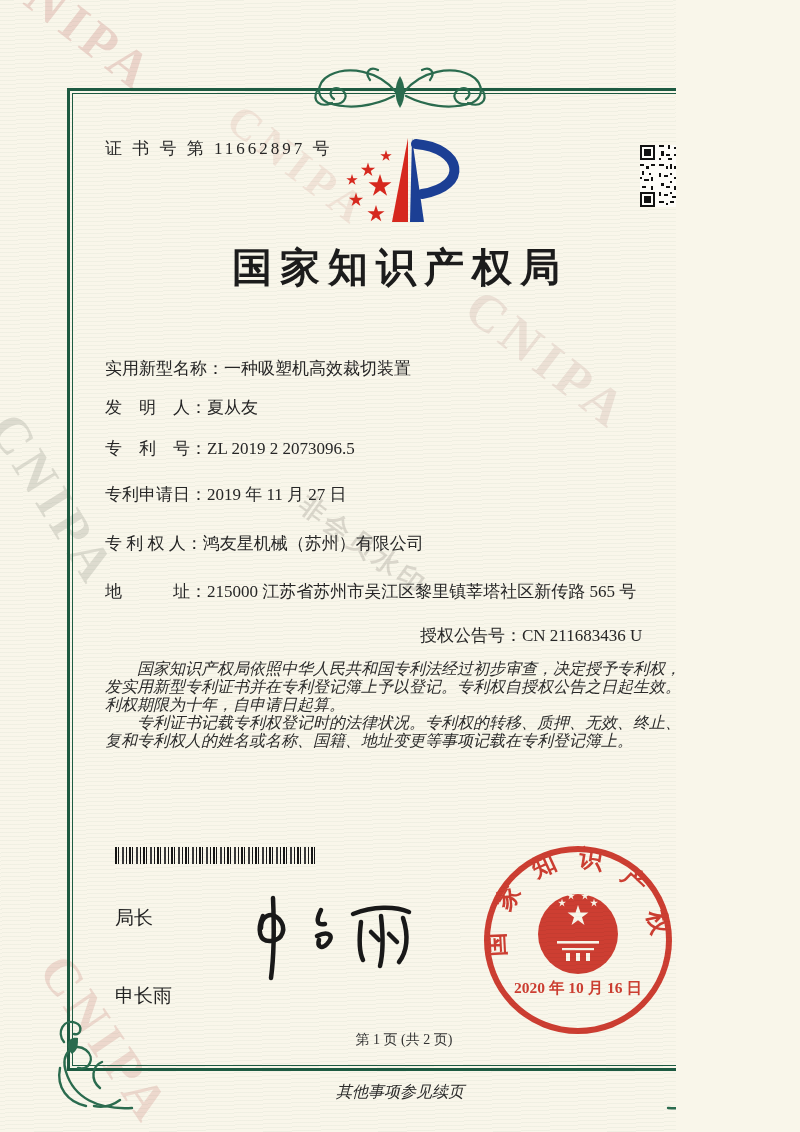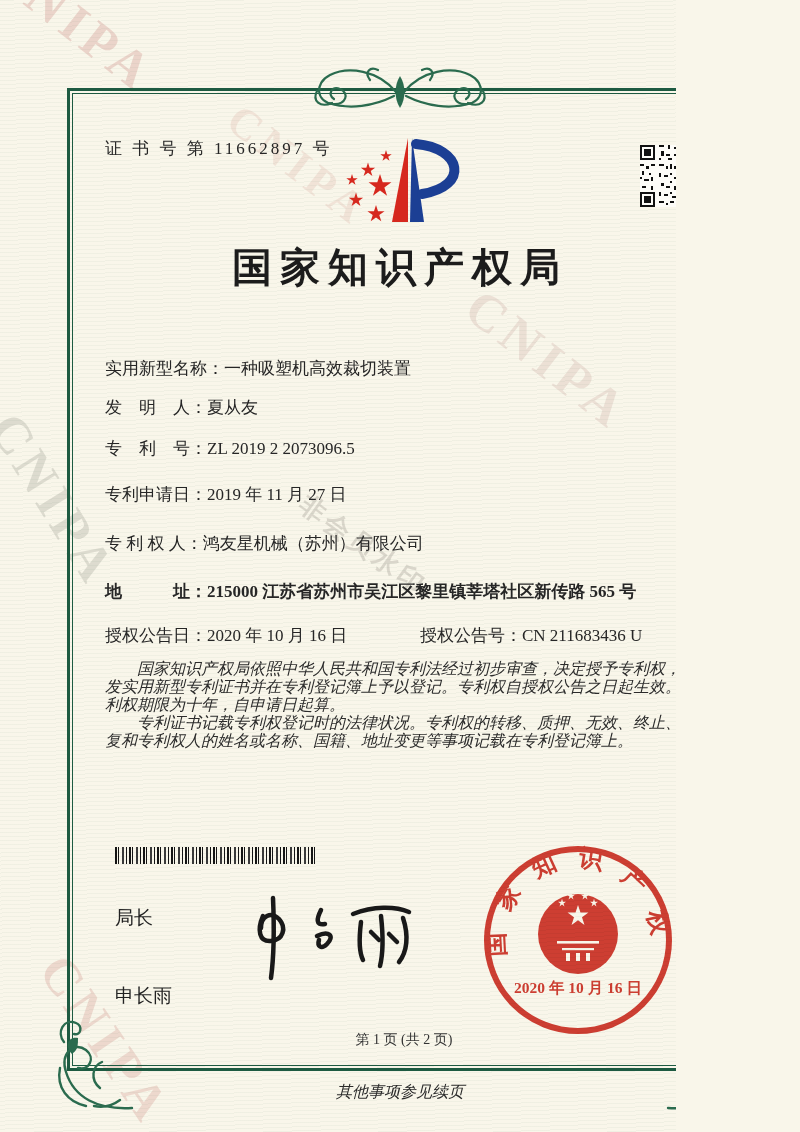--- a/index.html
+++ b/index.html
@@ -13,21 +13,21 @@
   .wm{position:absolute;font-family:"Liberation Serif","DejaVu Serif",serif;font-weight:bold;
       pointer-events:none;white-space:nowrap;}
   .wm-brand{font-size:52px;letter-spacing:6px;}
   .cert-no{position:absolute;left:105px;top:137px;font-size:17px;letter-spacing:3px;color:#262626;}
   .logo{position:absolute;left:338px;top:124px;width:132px;height:114px;}
   .qr{position:absolute;left:640px;top:145px;width:62px;height:62px;}
   .title{position:absolute;left:0;top:240px;width:800px;text-align:center;
          font-size:40px;font-weight:bold;letter-spacing:8px;color:#1c1c1c;}
   .field{position:absolute;left:105px;font-size:17px;color:#262626;white-space:nowrap;}
   .f-name{top:357px;} .f-inventor{top:396px;} .f-patno{top:437px;}
-  .f-filing{top:483px;} .f-patentee{top:532px;} .f-addr{top:580px;font-weight:bold;}
+  .f-filing{top:483px;} .f-patentee{top:532px;} .f-addr{top:580px;}
   .f-grant{top:624px;} .f-grantno{position:absolute;left:420px;top:624px;font-size:17px;color:#262626;white-space:nowrap;}
   .paras{position:absolute;left:105px;top:660px;width:592px;font-size:16px;line-height:18px;
          color:#2b2b2b;font-style:italic;}
   .paras p{margin:0;text-indent:2em;}
   .barcode{position:absolute;left:115px;top:847px;width:203px;height:17px;
      background:repeating-linear-gradient(90deg,#151515 0 2px,transparent 2px 3px,#151515 3px 4px,transparent 4px 7px,#3a3a3a 7px 9px,transparent 9px 11px,#151515 11px 12px,transparent 12px 14px);}
   .signer-title{position:absolute;left:115px;top:905px;font-size:19px;color:#222;}
   .signer-name{position:absolute;left:115px;top:941px;font-size:19px;color:#222;margin-top:42px;}
   .signature{position:absolute;left:233px;top:886px;width:198px;height:98px;}
   .seal{position:absolute;left:480px;top:842px;width:196px;height:196px;opacity:.93;mix-blend-mode:multiply;}
@@ -143,21 +143,20 @@
   </svg>
 
   <div class="title">国家知识产权局</div>
 
   <div class="field f-name"><span>实用新型名称：</span><span>一种吸塑机高效裁切装置</span></div>
   <div class="field f-inventor"><span>发　明　人：</span><span>夏从友</span></div>
   <div class="field f-patno"><span>专　利　号：</span><span>ZL 2019 2 2073096.5</span></div>
   <div class="field f-filing"><span>专利申请日：</span><span>2019 年 11 月 27 日</span></div>
   <div class="field f-patentee"><span>专 利 权 人：</span><span>鸿友星机械（苏州）有限公司</span></div>
   <div class="field f-addr"><span>地　　　址：</span><span>215000 江苏省苏州市吴江区黎里镇莘塔社区新传路 565 号</span></div>
-  <div class="field f-grant"><span>授权公告日：</span><span>2020 年 10 月 16 日</span></div>
   <div class="f-grantno"><span>授权公告号：</span><span>CN 211683436 U</span></div>
 
   <div class="paras">
     <p>国家知识产权局依照中华人民共和国专利法经过初步审查，决定授予专利权，颁发实用新型专利证书并在专利登记簿上予以登记。专利权自授权公告之日起生效。专利权期限为十年，自申请日起算。</p>
     <p>专利证书记载专利权登记时的法律状况。专利权的转移、质押、无效、终止、恢复和专利权人的姓名或名称、国籍、地址变更等事项记载在专利登记簿上。</p>
   </div>
 
   <div class="barcode"></div>
 
   <div class="signer-title">局长</div>

